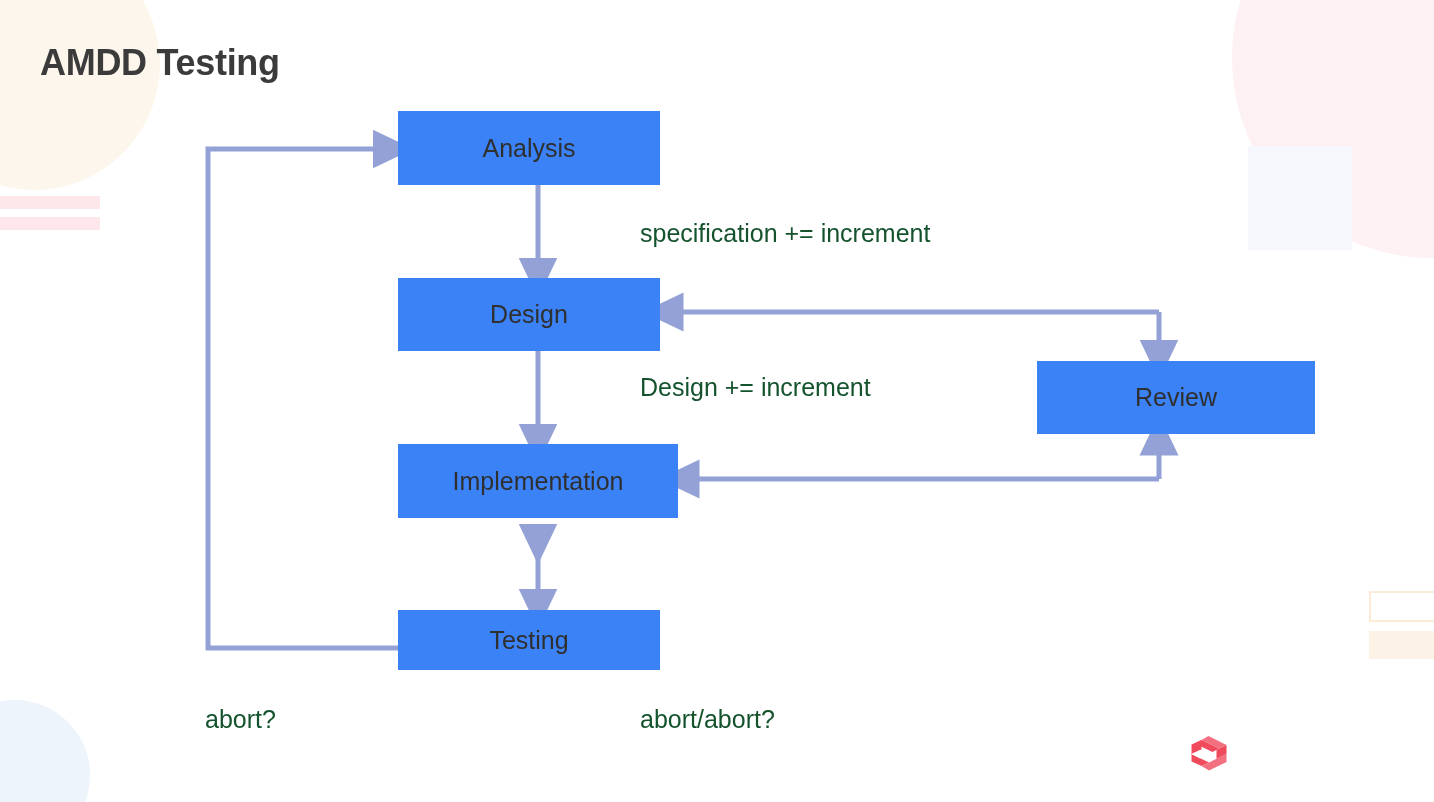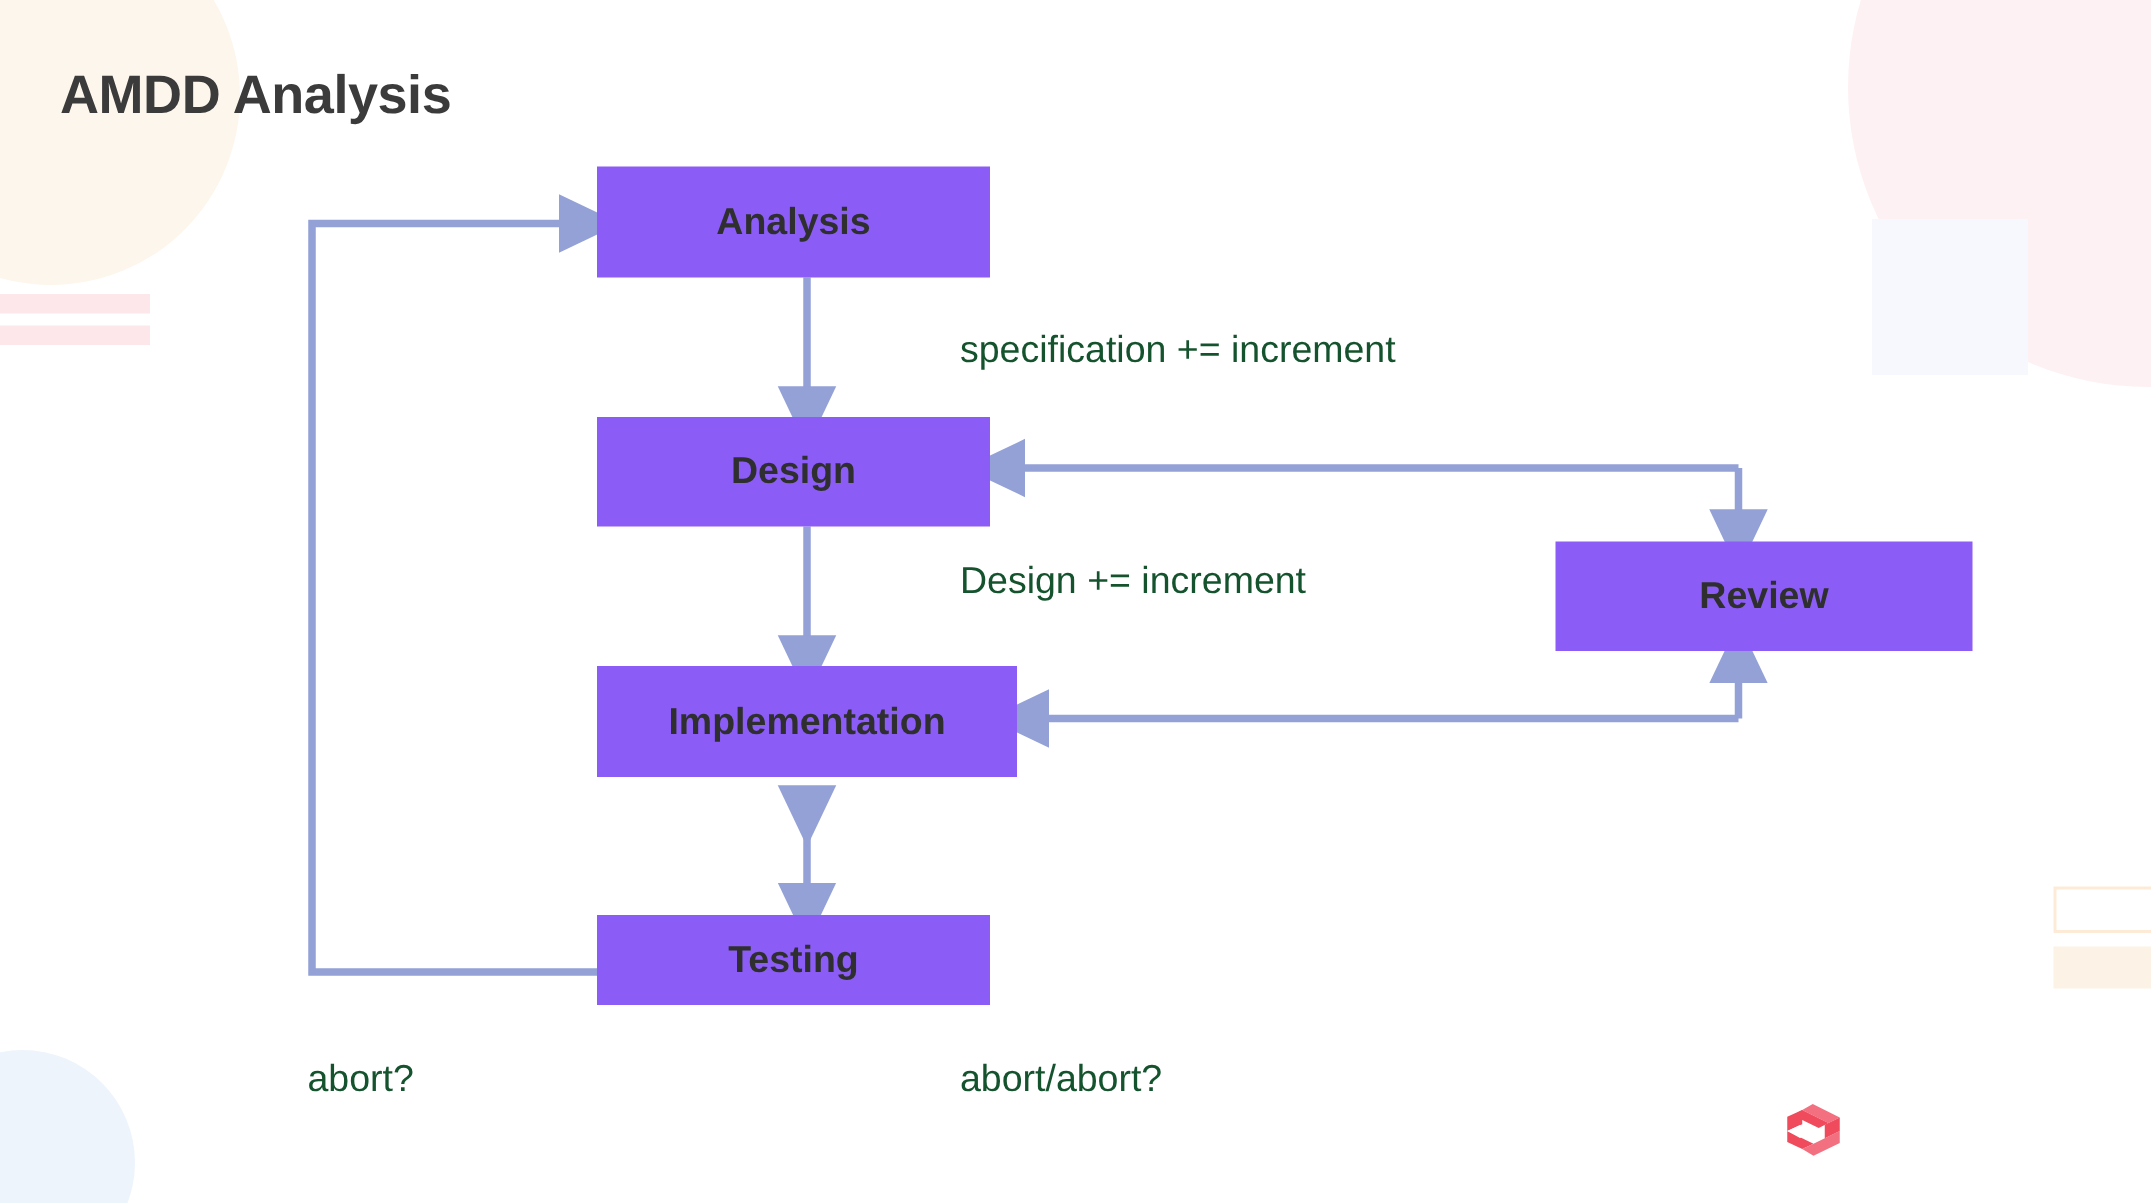--- a/index.html
+++ b/index.html
@@ -74,26 +74,26 @@
     font-size: 36px;
     font-weight: bold;
     color: #3B3B3B;
     letter-spacing: -0.3px;
     white-space: nowrap;
   }
 
   
   .flow-box {
     position: absolute;
-    background: #8b5cf6;
+    background: #3b82f6;
     display: flex;
     align-items: center;
     justify-content: center;
     font-size: 25px;
-    font-weight: bold;
+    font-weight: normal;
     color: #2F2F2F;
     box-sizing: border-box;
   }
   #box-analysis       { left: 398px; top: 111px; width: 262px; height: 74px; }
   #box-design         { left: 398px; top: 278px; width: 262px; height: 73px; }
   #box-implementation { left: 398px; top: 444px; width: 280px; height: 74px; }
   #box-testing        { left: 398px; top: 610px; width: 262px; height: 60px; }
   #box-review         { left: 1000px; top: 361px; width: 278px; height: 73px; margin-left: 37px; }
 
   
@@ -139,21 +139,21 @@
 
   <div class="deco" id="deco-circle-topleft"></div>
   <div class="deco" id="deco-circle-bottomleft"></div>
   <div class="deco" id="deco-bar-1"></div>
   <div class="deco" id="deco-bar-2"></div>
   <div class="deco" id="deco-quarter-circle"></div>
   <div class="deco" id="deco-square-blue"></div>
   <div class="deco" id="deco-rect-outline"></div>
   <div class="deco" id="deco-rect-filled"></div>
 
-  <div id="page-title">AMDD Analysis</div>
+  <div id="page-title">AMDD Testing</div>
 
   <svg id="connectors" viewBox="0 0 1434 802" xmlns="http://www.w3.org/2000/svg">
     <defs>
       <marker id="ah-right" markerWidth="9" markerHeight="9" refX="1.5" refY="4.5" orient="auto" markerUnits="strokeWidth">
         <path d="M0,0.6 L8.2,4.5 L0,8.4 Z" fill="#93A1D6"></path>
       </marker>
       <marker id="ah-left" markerWidth="9" markerHeight="9" refX="1.5" refY="4.5" orient="auto" markerUnits="strokeWidth">
         <path d="M0,0.6 L8.2,4.5 L0,8.4 Z" fill="#93A1D6"></path>
       </marker>
       <marker id="ah-down" markerWidth="9" markerHeight="9" refX="1.5" refY="4.5" orient="auto" markerUnits="strokeWidth">

